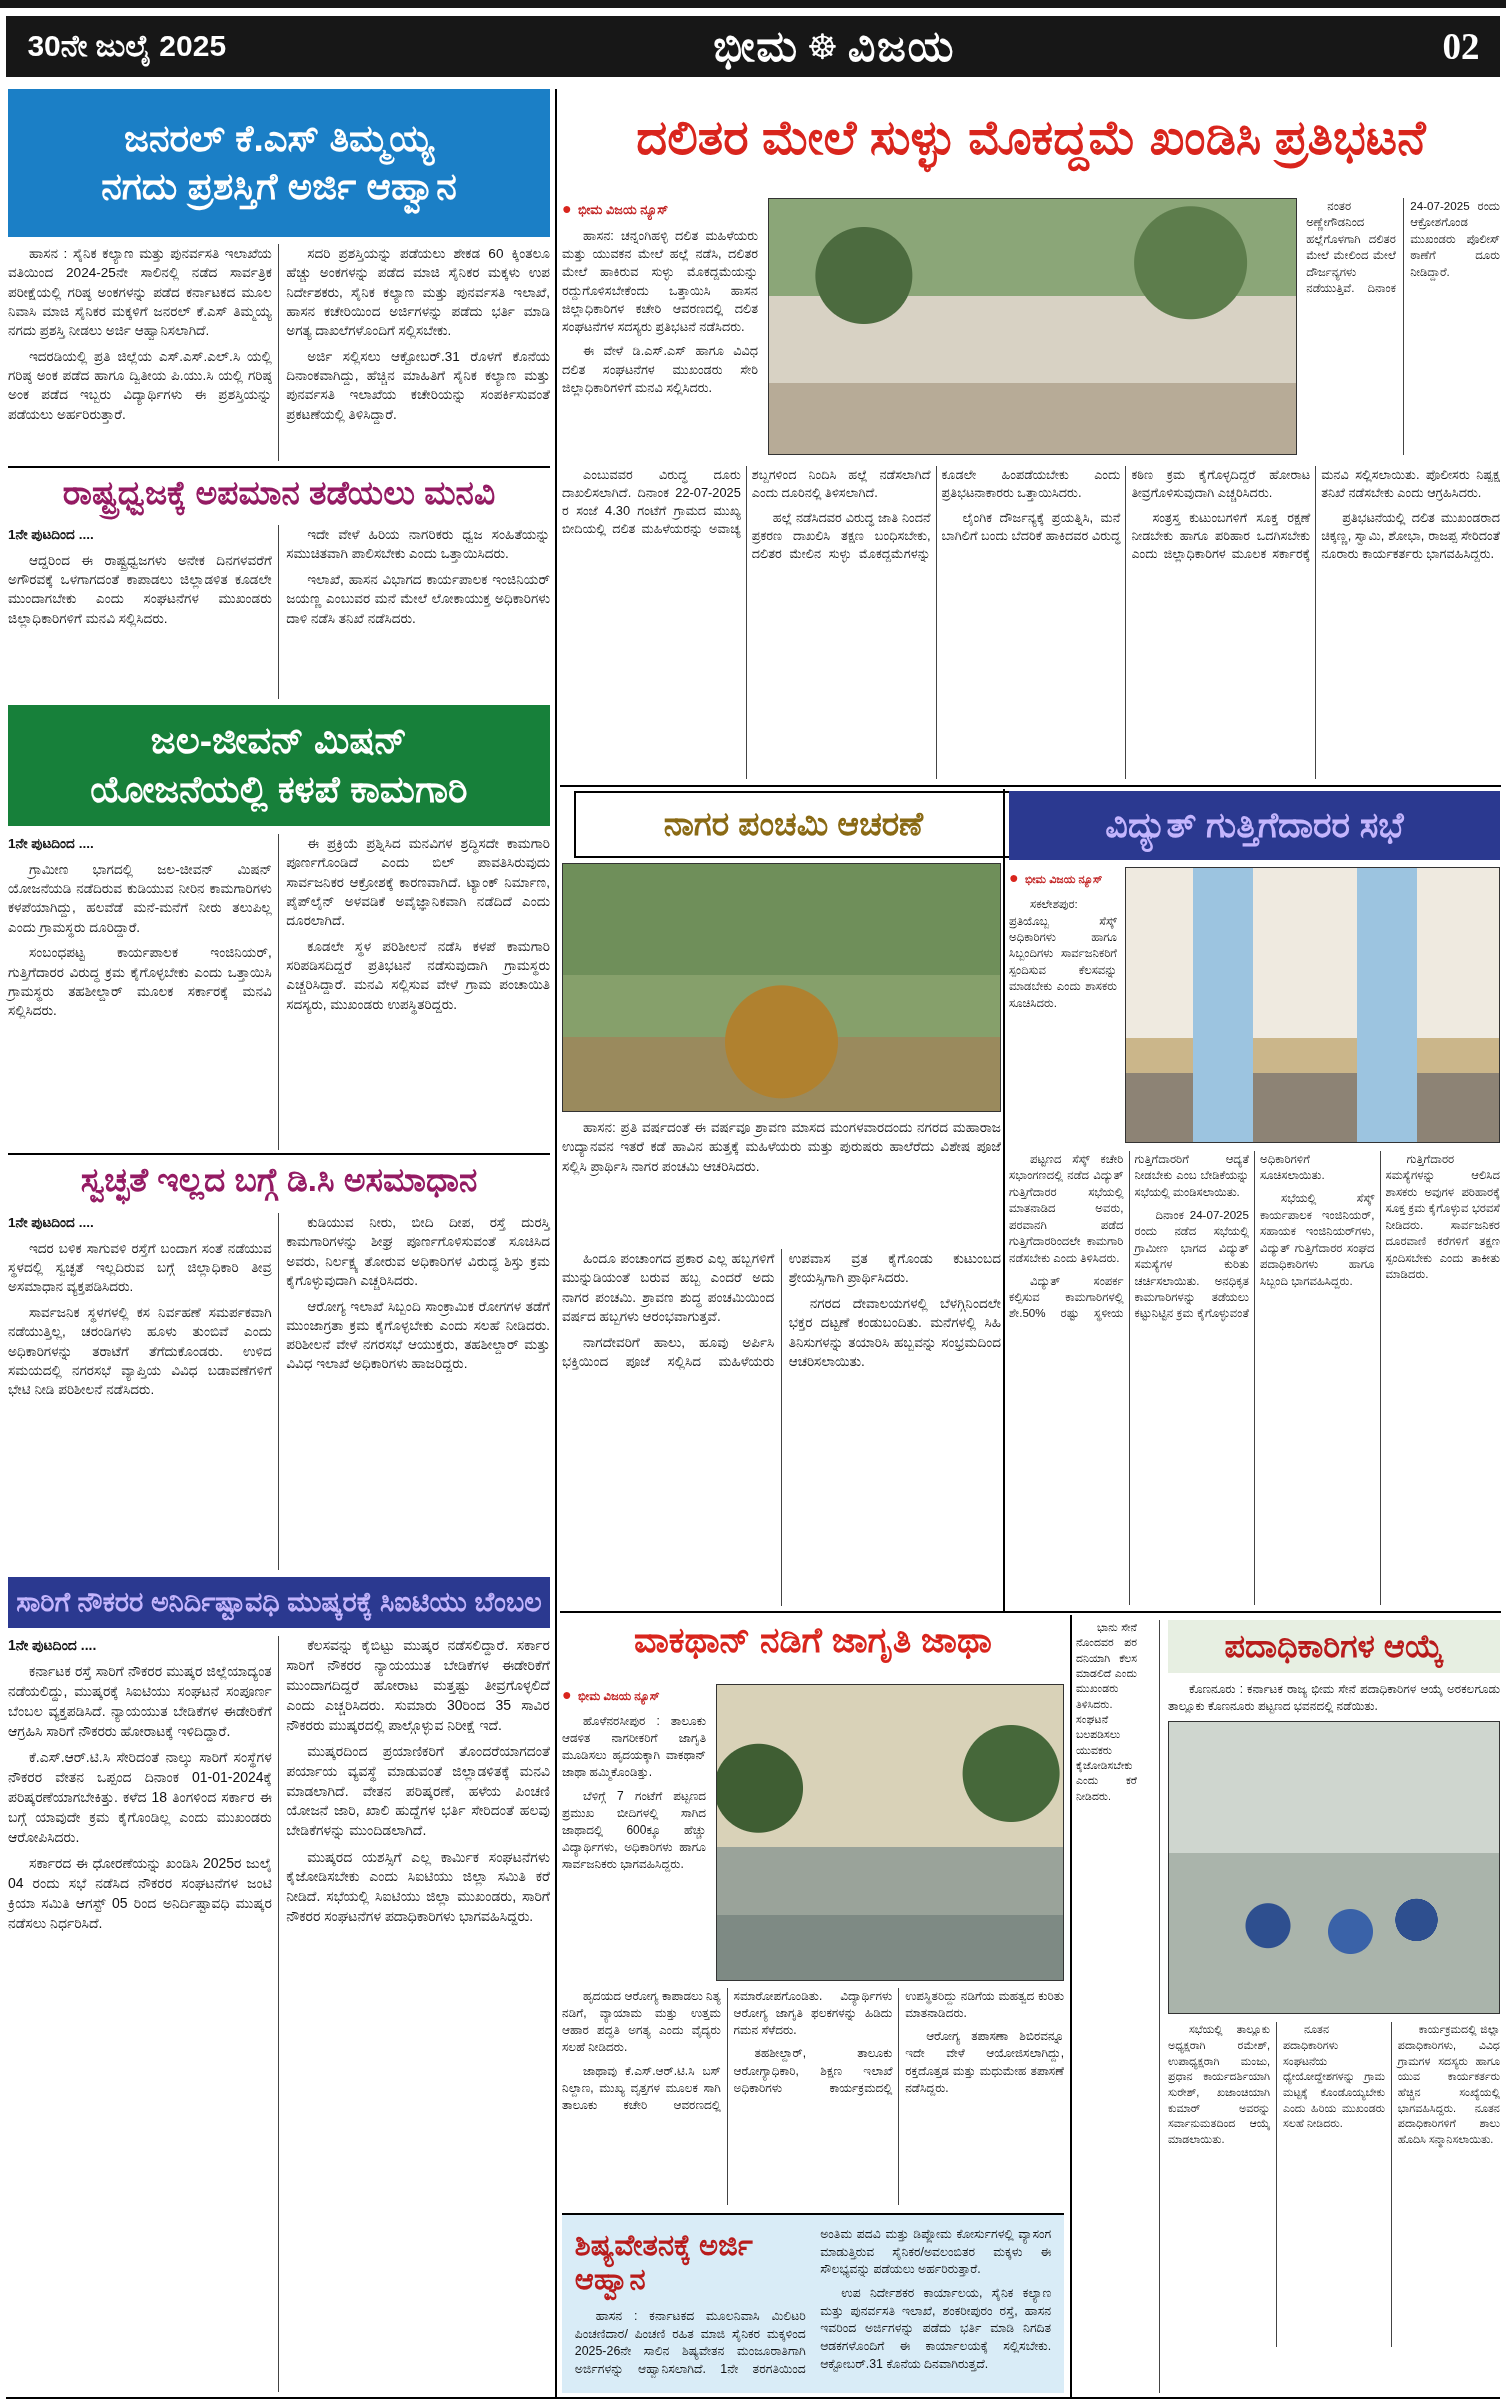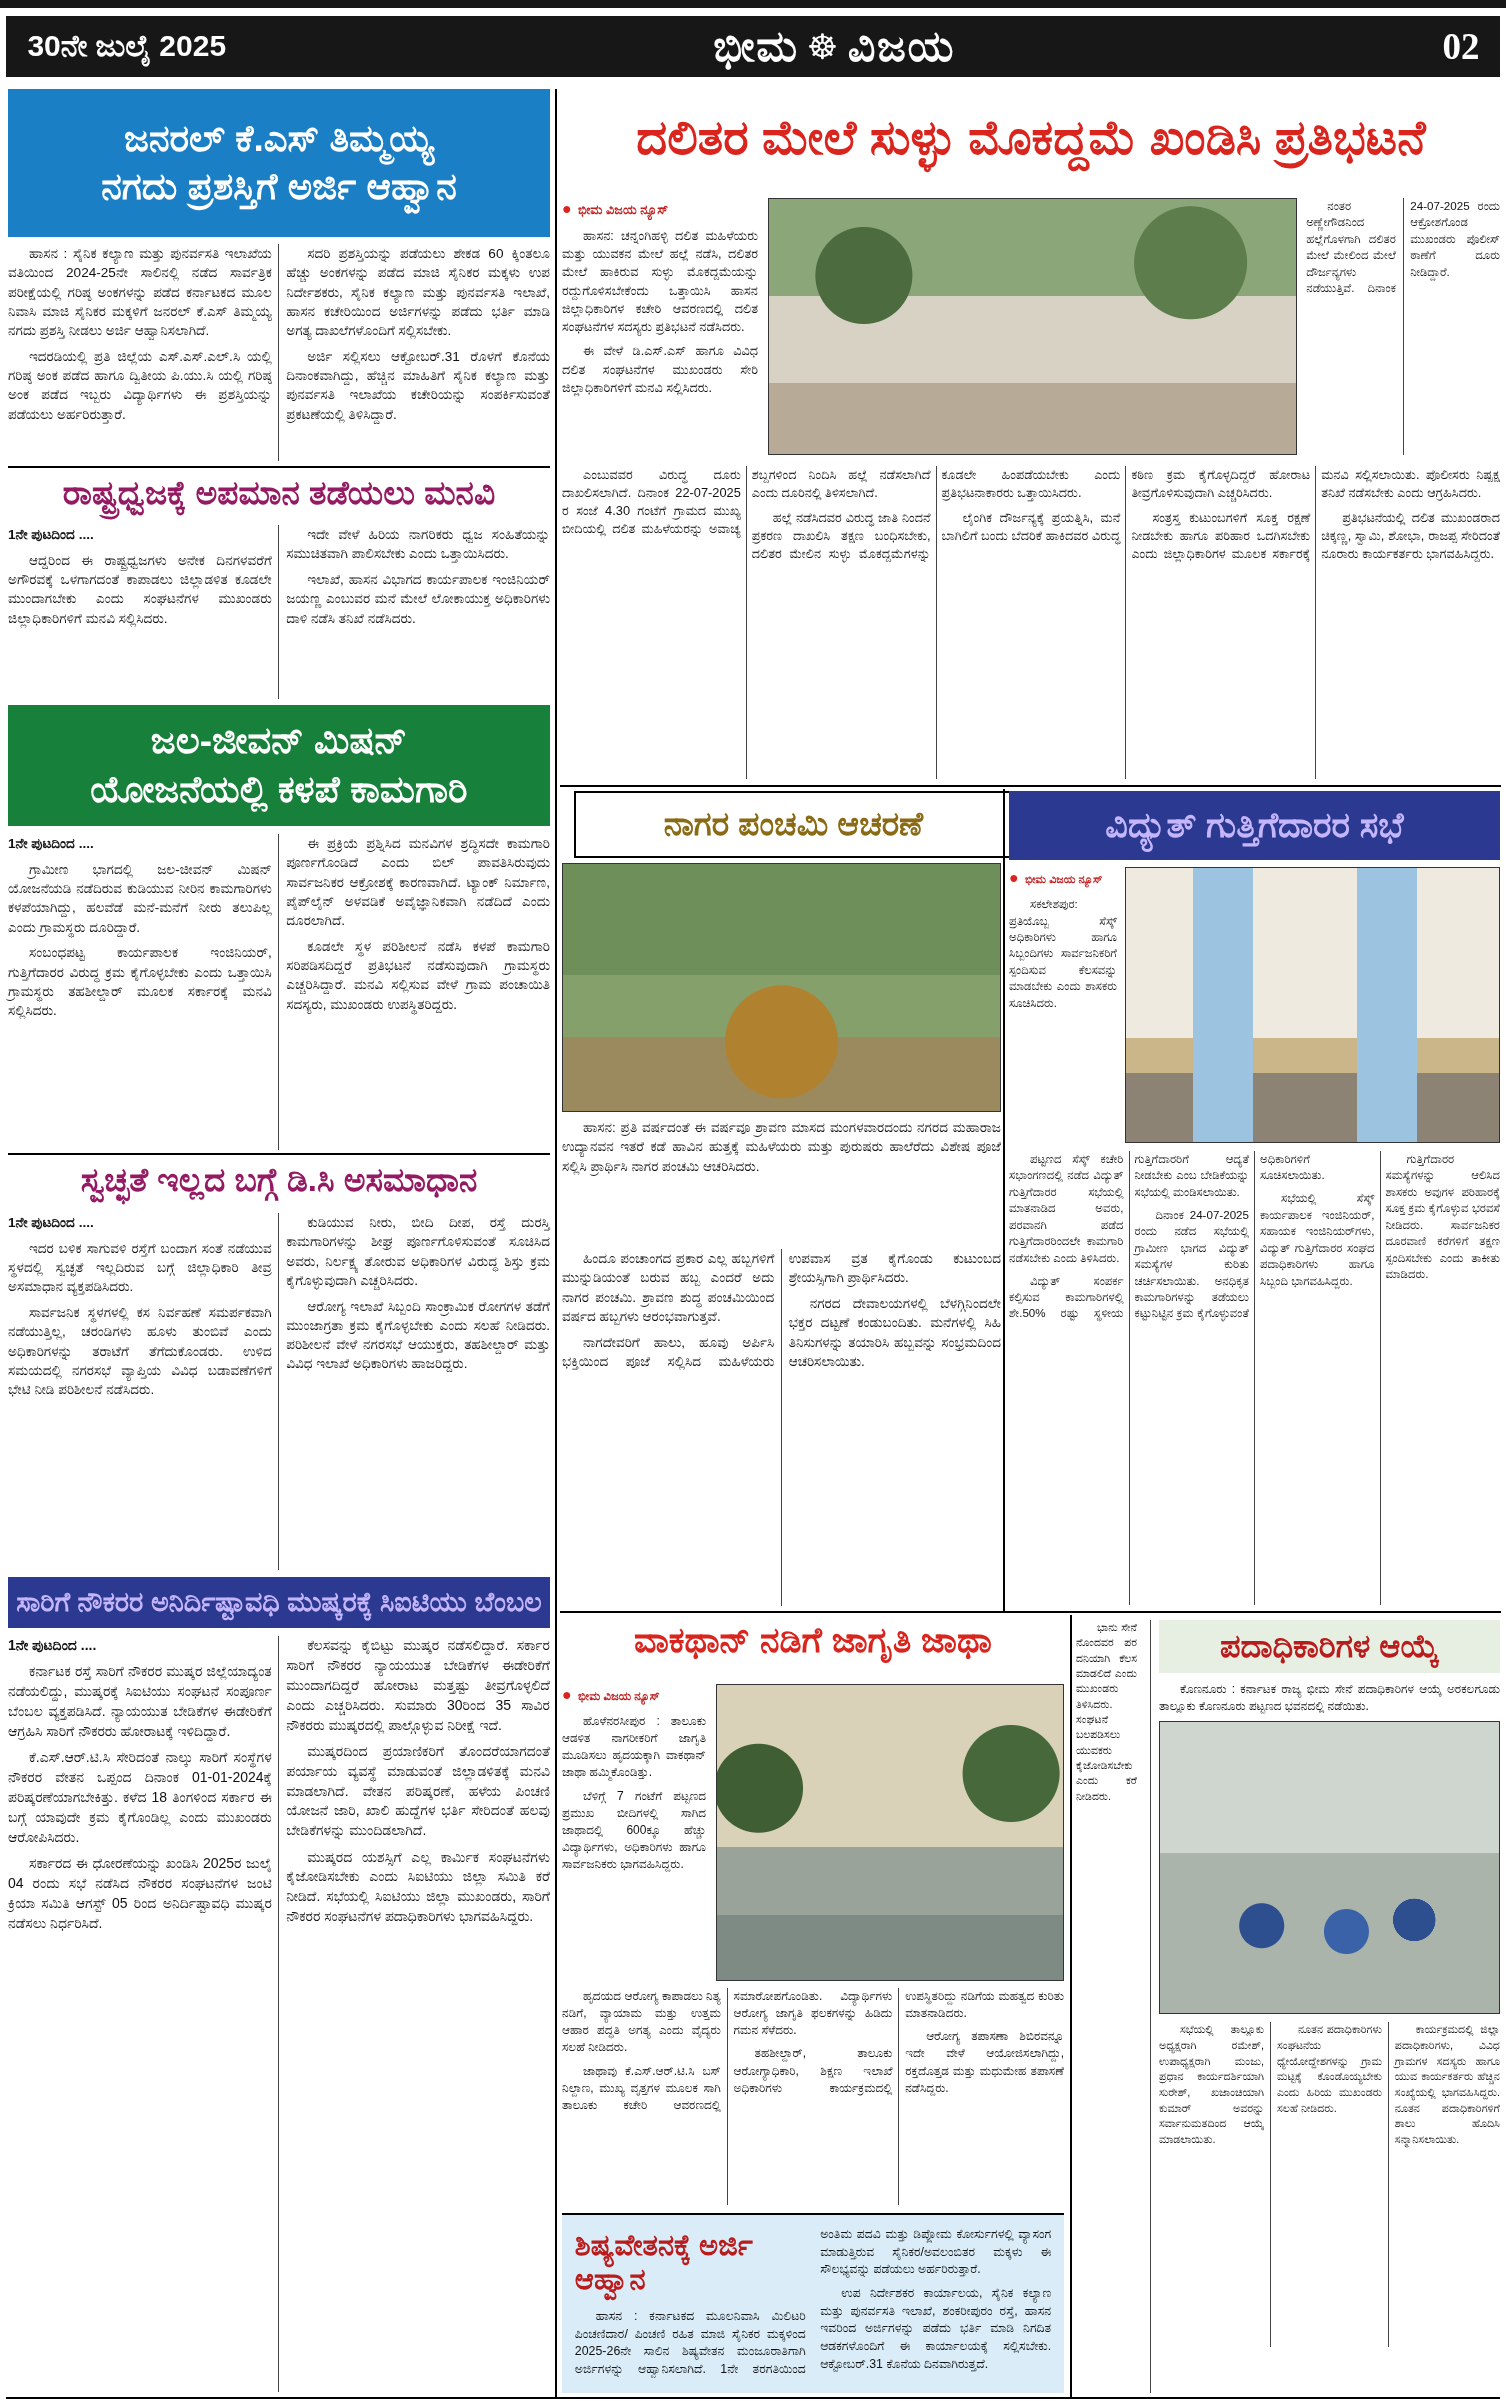--- a/index.html
+++ b/index.html
@@ -202,21 +202,21 @@
 
 <div class="abs boxlblue" style="left:562px;top:2213px;width:502px;height:180px;">
   <div class="c2" style="height:100%;font-size:12.4px;column-rule:none;">
     <div class="hl-black" style="font-size:29px;margin:3.2px 0 11px 0;">ಶಿಷ್ಯವೇತನಕ್ಕೆ ಅರ್ಜಿ ಆಹ್ವಾನ</div>
     <p>ಹಾಸನ : ಕರ್ನಾಟಕದ ಮೂಲನಿವಾಸಿ ಮಿಲಿಟರಿ ಪಿಂಚಣಿದಾರ/ ಪಿಂಚಣಿ ರಹಿತ ಮಾಜಿ ಸೈನಿಕರ ಮಕ್ಕಳಿಂದ 2025-26ನೇ ಸಾಲಿನ ಶಿಷ್ಯವೇತನ ಮಂಜೂರಾತಿಗಾಗಿ ಅರ್ಜಿಗಳನ್ನು ಆಹ್ವಾನಿಸಲಾಗಿದೆ. 1ನೇ ತರಗತಿಯಿಂದ ಅಂತಿಮ ಪದವಿ ಮತ್ತು ಡಿಪ್ಲೋಮ ಕೋರ್ಸುಗಳಲ್ಲಿ ವ್ಯಾಸಂಗ ಮಾಡುತ್ತಿರುವ ಸೈನಿಕರ/ಅವಲಂಬಿತರ ಮಕ್ಕಳು ಈ ಸೌಲಭ್ಯವನ್ನು ಪಡೆಯಲು ಅರ್ಹರಿರುತ್ತಾರೆ.</p>
     <p>ಉಪ ನಿರ್ದೇಶಕರ ಕಾರ್ಯಾಲಯ, ಸೈನಿಕ ಕಲ್ಯಾಣ ಮತ್ತು ಪುನರ್ವಸತಿ ಇಲಾಖೆ, ಶಂಕರೀಪುರಂ ರಸ್ತೆ, ಹಾಸನ ಇವರಿಂದ ಅರ್ಜಿಗಳನ್ನು ಪಡೆದು ಭರ್ತಿ ಮಾಡಿ ನಿಗದಿತ ಆಡಕಗಳೊಂದಿಗೆ ಈ ಕಾರ್ಯಾಲಯಕ್ಕೆ ಸಲ್ಲಿಸಬೇಕು. ಆಕ್ಟೋಬರ್.31 ಕೊನೆಯ ದಿನವಾಗಿರುತ್ತದೆ.</p>
   </div>
 </div>
 
 <div class="abs" style="left:1076px;top:1620px;width:424px;height:773px;display:flex;gap:8px;">
-  <div style="width:61px;font-size:10.8px;border-right:0.8px solid #444;padding-right:13px;">
+  <div style="width:61px;font-size:10.8px;border-right:0.8px solid #444;padding-right:22px;">
     <p>ಭಾನು ಸೇನೆ ನೊಂದವರ ಪರ ದನಿಯಾಗಿ ಕೆಲಸ ಮಾಡಲಿದೆ ಎಂದು ಮುಖಂಡರು ತಿಳಿಸಿದರು. ಸಂಘಟನೆ ಬಲಪಡಿಸಲು ಯುವಕರು ಕೈಜೋಡಿಸಬೇಕು ಎಂದು ಕರೆ ನೀಡಿದರು.</p>
   </div>
   <div style="flex:1;">
     <div class="boxlgreen" style="height:53px;display:flex;align-items:center;justify-content:center;">
       <div class="hl-black" style="font-size:32px;">ಪದಾಧಿಕಾರಿಗಳ ಆಯ್ಕೆ</div>
     </div>
     <p style="font-size:12px;margin-top:8px;">ಕೊಣನೂರು : ಕರ್ನಾಟಕ ರಾಜ್ಯ ಭೀಮ ಸೇನೆ ಪದಾಧಿಕಾರಿಗಳ ಆಯ್ಕೆ ಅರಕಲಗೂಡು ತಾಲ್ಲೂಕು ಕೊಣನೂರು ಪಟ್ಟಣದ ಭವನದಲ್ಲಿ ನಡೆಯಿತು.</p>
     <div class="photo ph-group" style="width:100%;height:293px;margin:4.8px 0 8px 0;"></div>
     <div class="c3" style="height:325px;font-size:11px;">
       <p>ಸಭೆಯಲ್ಲಿ ತಾಲ್ಲೂಕು ಅಧ್ಯಕ್ಷರಾಗಿ ರಮೇಶ್, ಉಪಾಧ್ಯಕ್ಷರಾಗಿ ಮಂಜು, ಪ್ರಧಾನ ಕಾರ್ಯದರ್ಶಿಯಾಗಿ ಸುರೇಶ್, ಖಜಾಂಚಿಯಾಗಿ ಕುಮಾರ್ ಅವರನ್ನು ಸರ್ವಾನುಮತದಿಂದ ಆಯ್ಕೆ ಮಾಡಲಾಯಿತು.</p>

